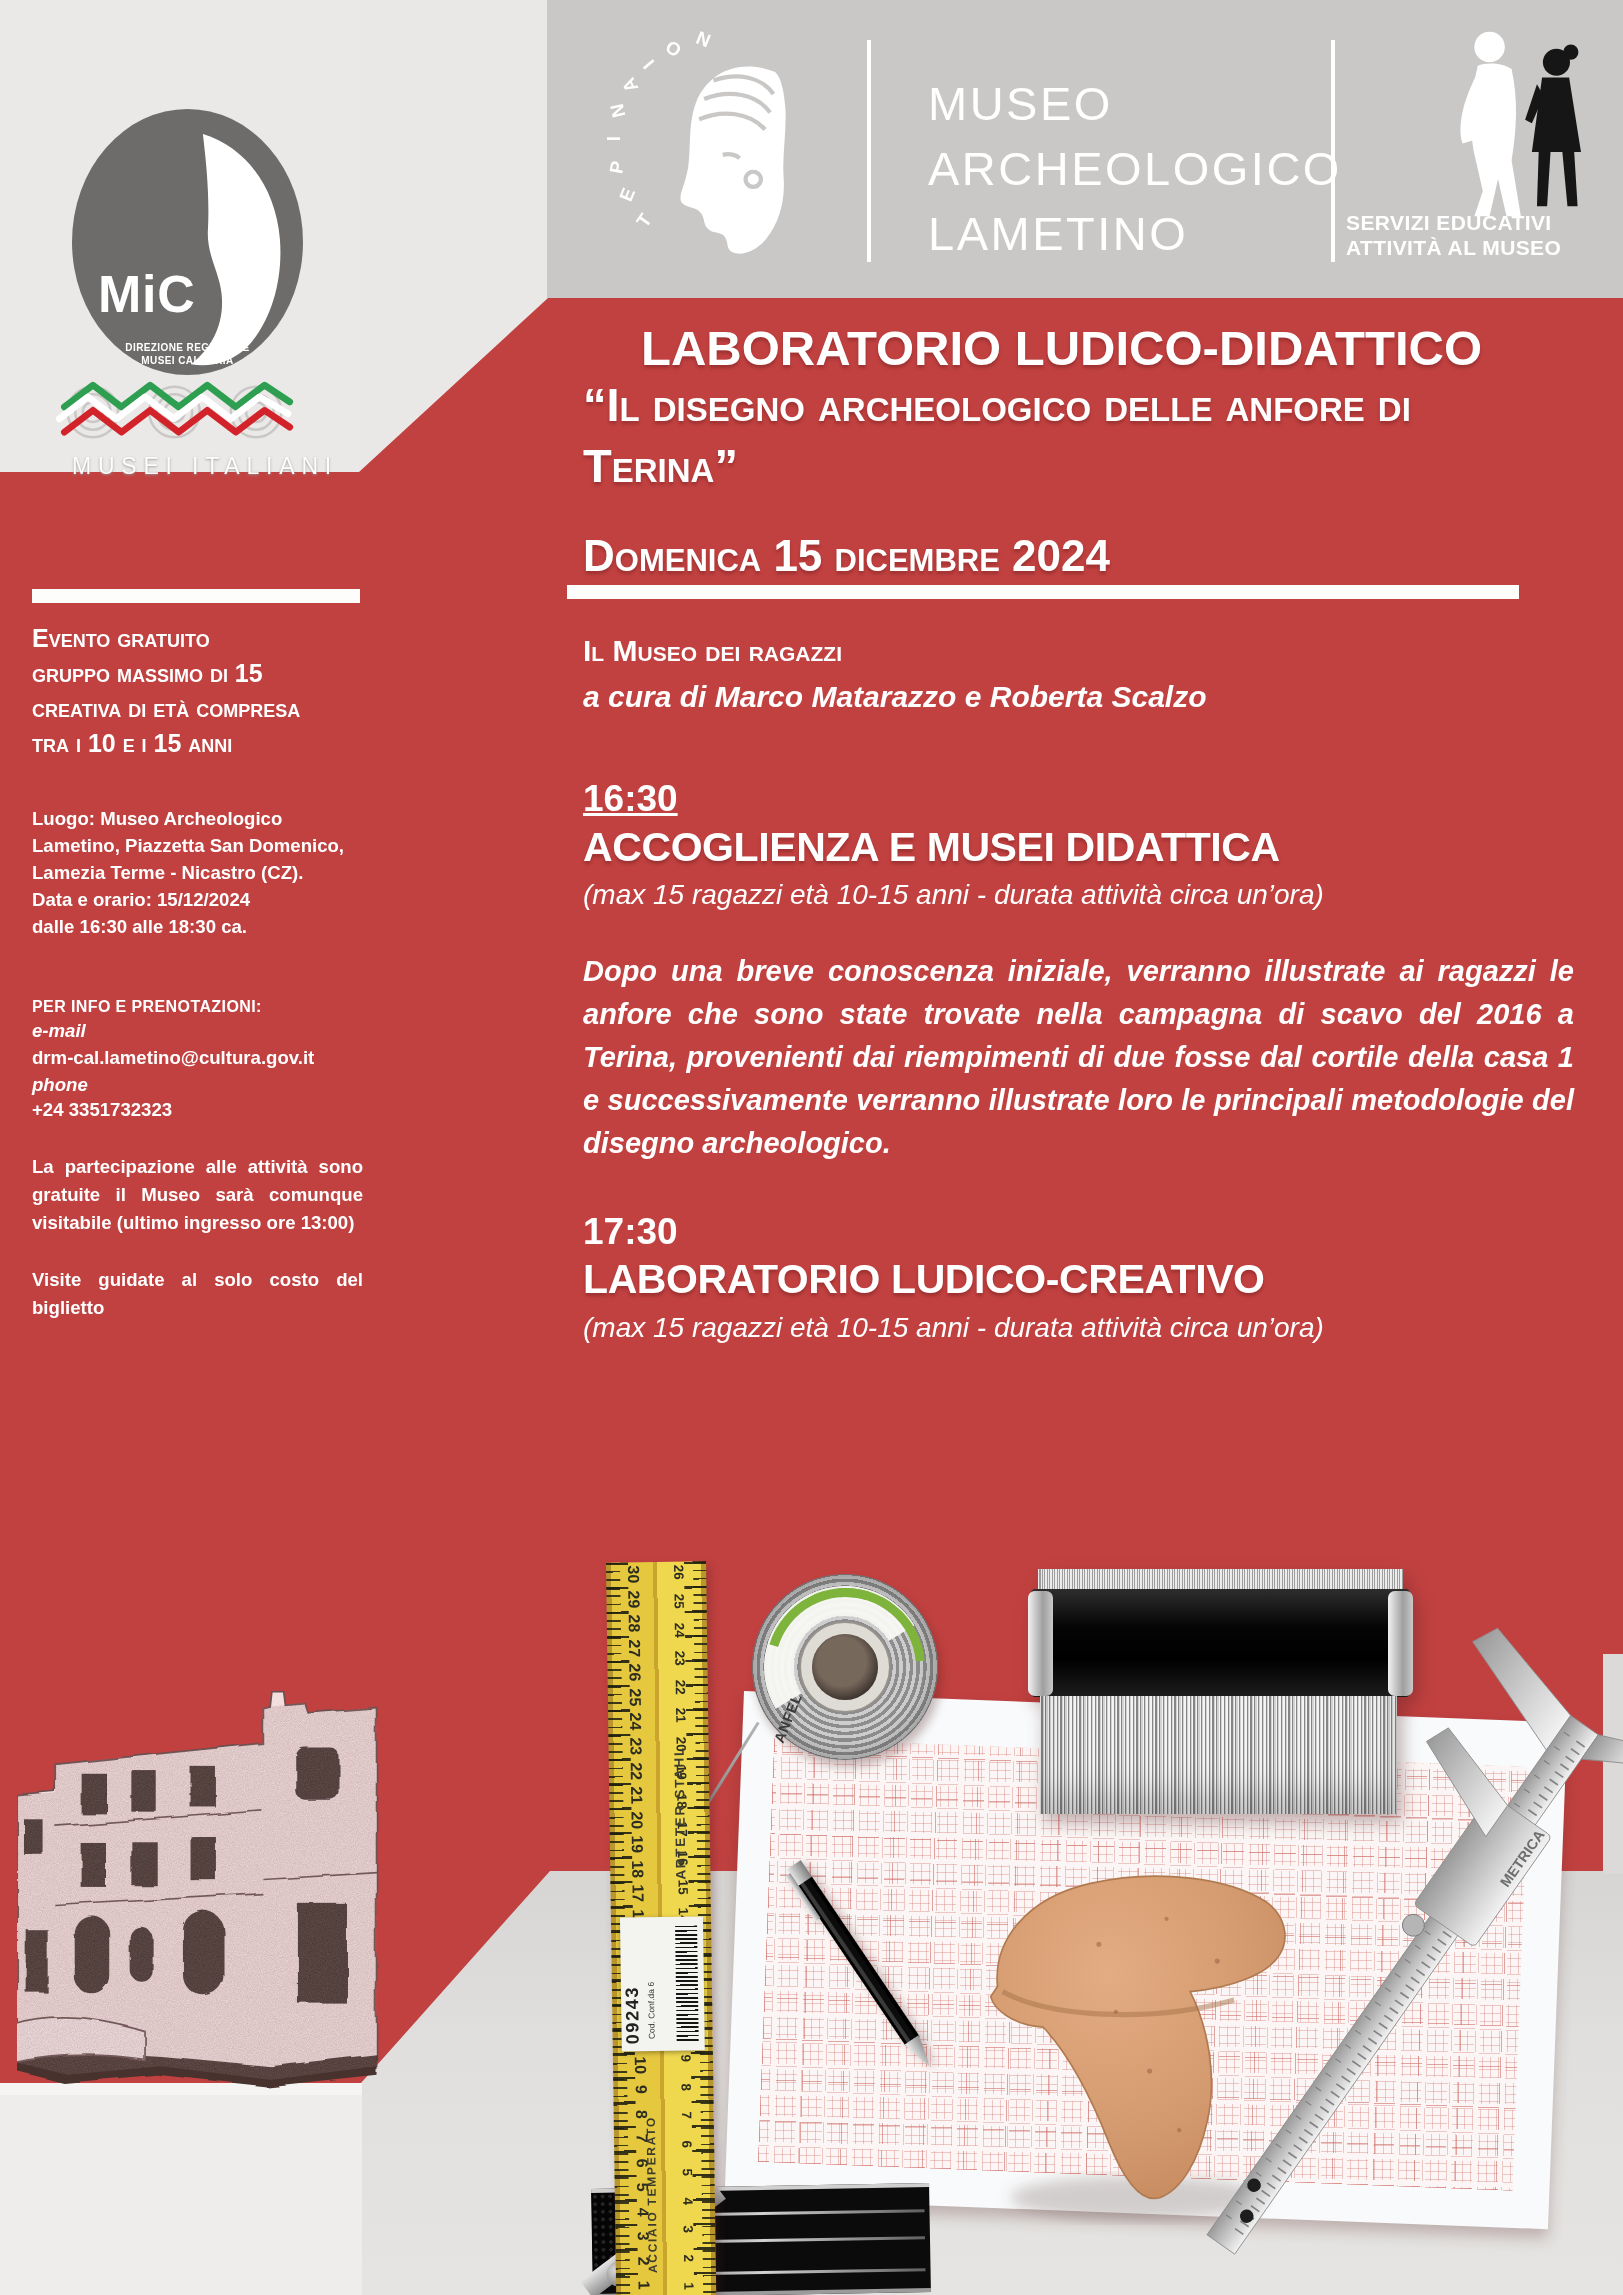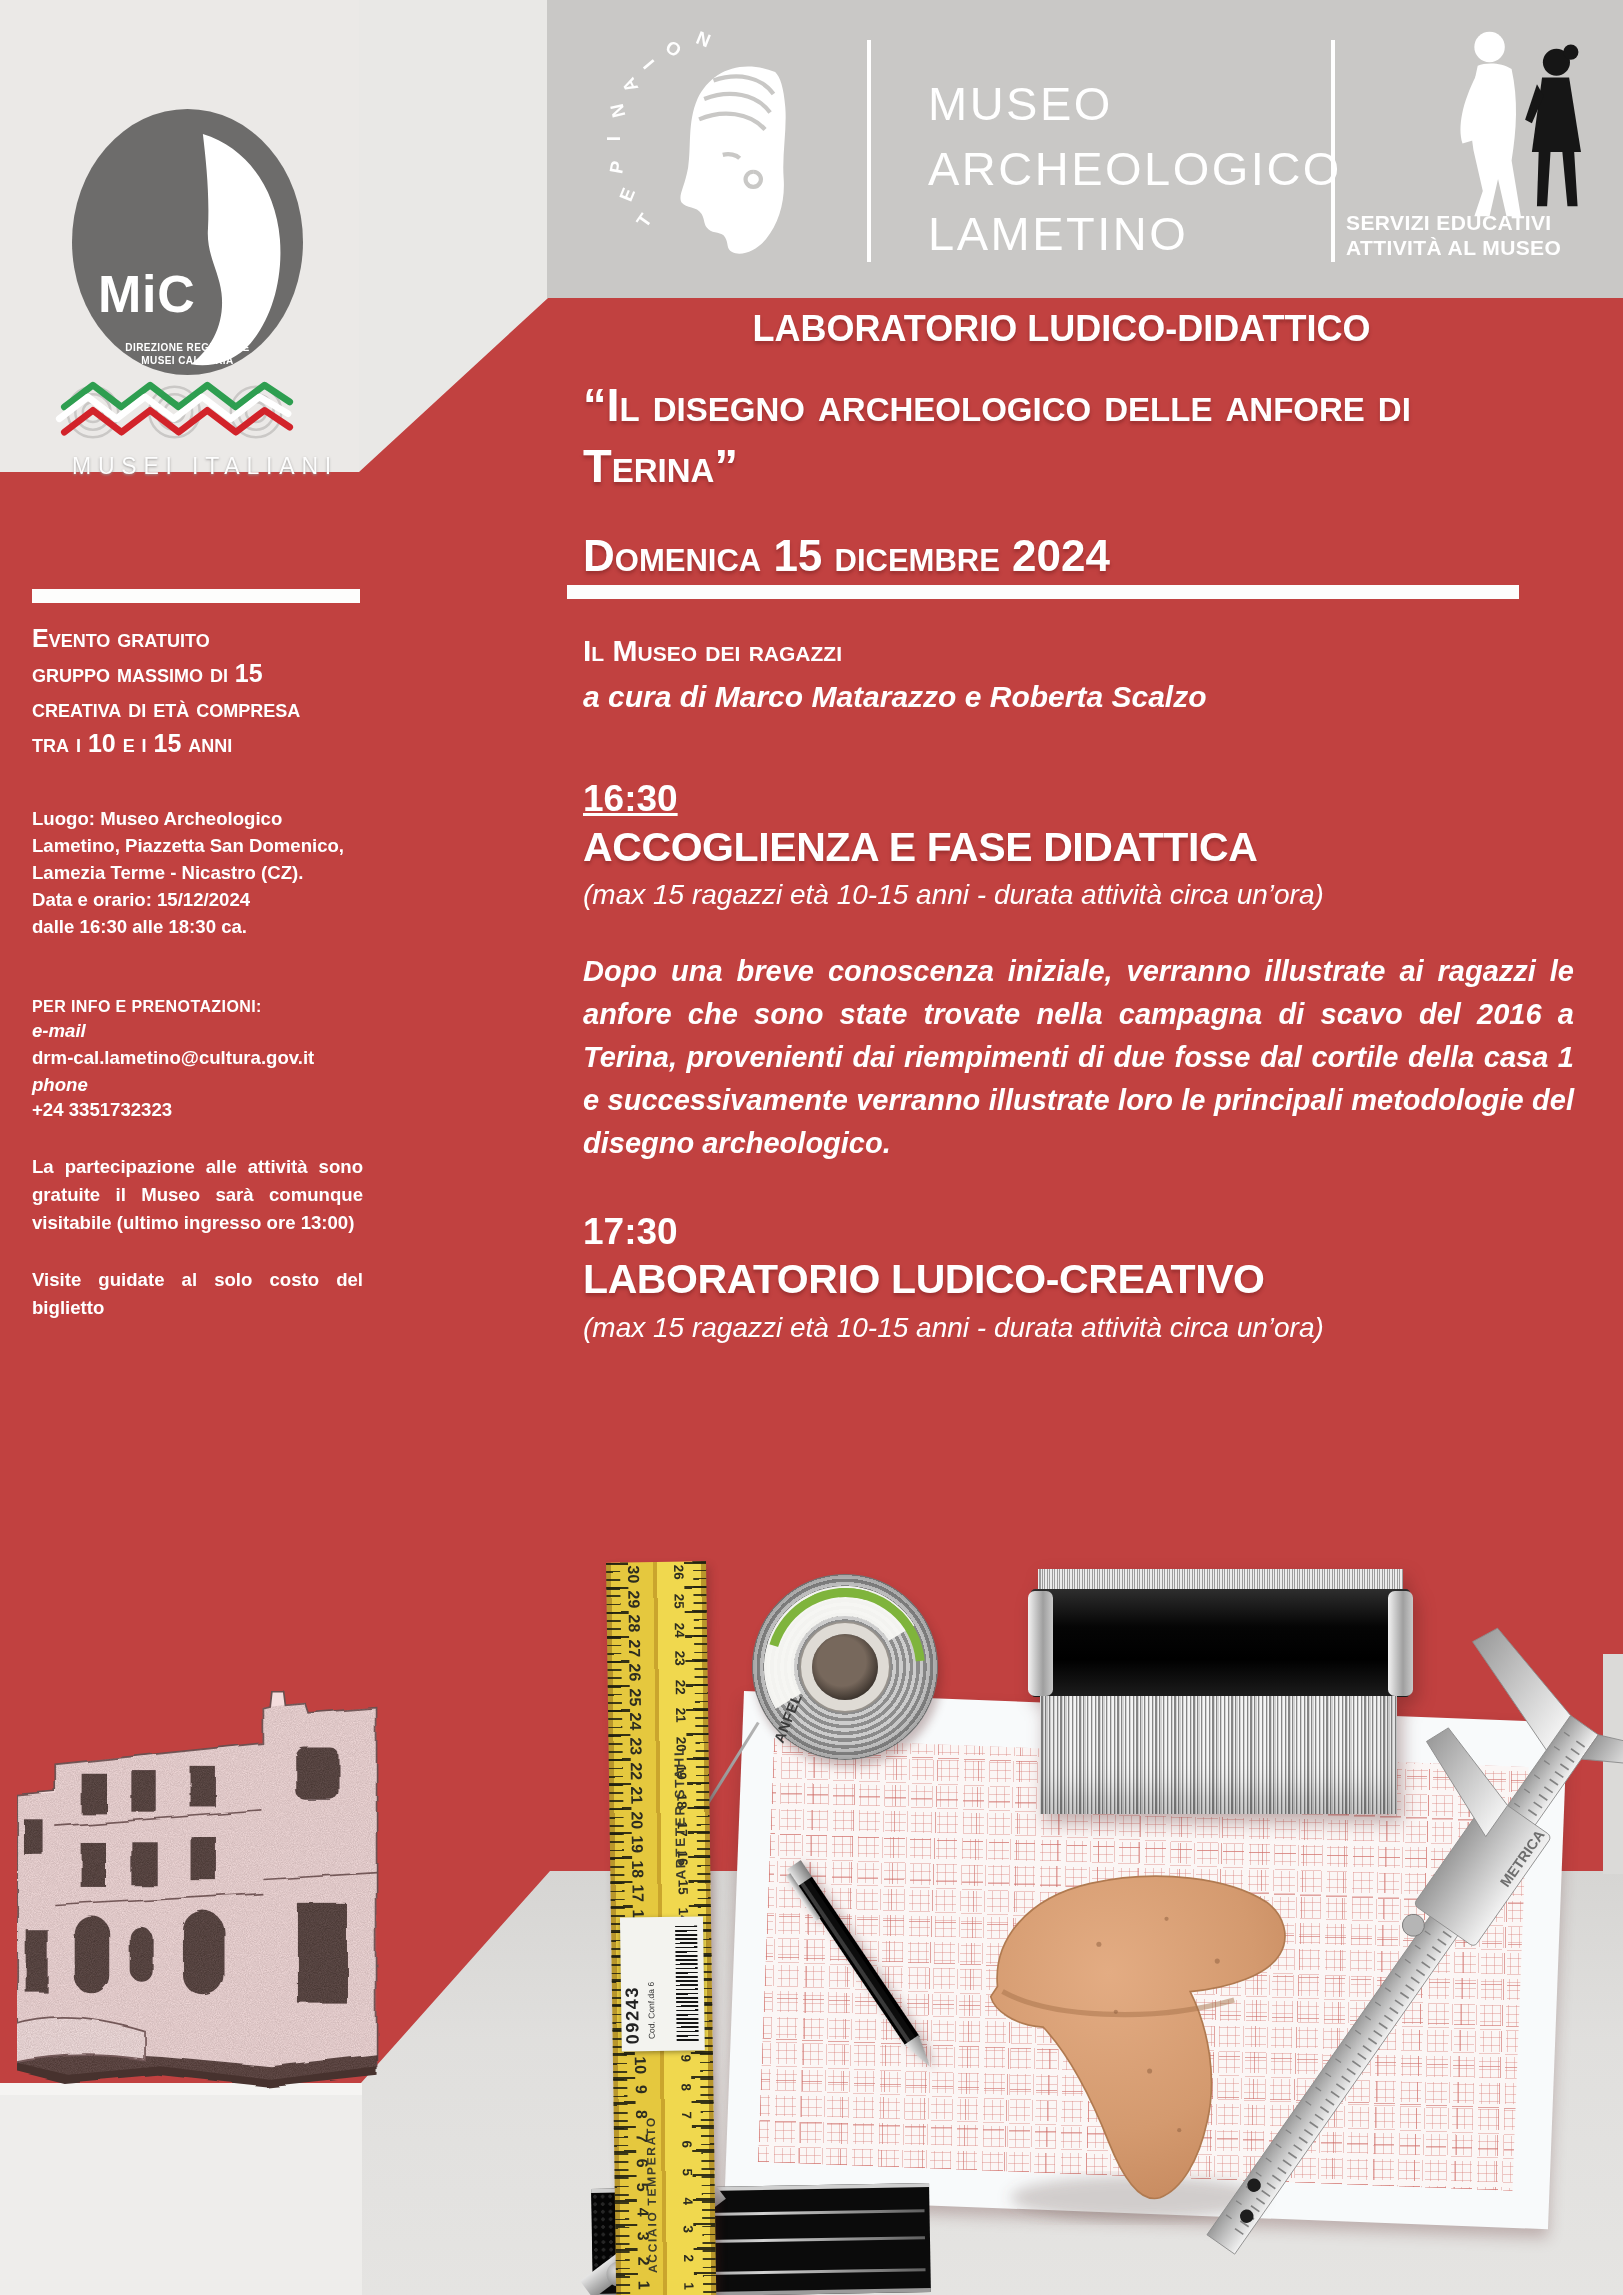--- a/index.html
+++ b/index.html
@@ -56,21 +56,21 @@
   .email-label { left:32px; top:1020px; font-size:18.6px; font-weight:700; font-style:italic; }
   .email { left:32px; top:1047px; font-size:18.6px; font-weight:700; }
   .phone-label { left:32px; top:1074px; font-size:18.6px; font-weight:700; font-style:italic; }
   .phone { left:32px; top:1099px; font-size:18.6px; font-weight:700; }
   .participation { left:32px; top:1153px; width:331px; font-size:18.6px; font-weight:700;
     line-height:28px; text-align:justify; }
   .visits { left:32px; top:1266px; width:331px; font-size:18.6px; font-weight:700;
     line-height:28px; text-align:justify; }
 
   
-  .main-title { left:550px; top:308px; width:1023px; text-align:center; font-size:36px; font-weight:700; }
+  .main-title { left:550px; top:320px; width:1023px; text-align:center; font-size:49px; font-weight:700; }
   .main-subtitle { left:583px; top:374px; width:951px; font-size:47px; font-weight:700;
     font-variant:small-caps; line-height:61px; }
   .main-date { left:583px; top:531px; font-size:44px; font-weight:700; font-variant:small-caps; }
   .bar-main { left:567px; top:585px; width:952px; height:14.4px; background:#fdfdfc; z-index:9; }
   .program-label { left:583px; top:634px; font-size:30px; font-weight:700; font-variant:small-caps; }
   .curators { left:583px; top:680px; font-size:30px; font-weight:700; font-style:italic; }
   .s-time { left:583px; font-size:37px; font-weight:700; }
   .time1 { top:778px;text-decoration:underline; } .time2 { top:1211px; }
   .s-head { left:583px; font-size:41px; font-weight:700; letter-spacing:-0.4px; }
   .head1 { top:824px; } .head2 { top:1256px; }
@@ -299,21 +299,21 @@
   <div class="abs visits t">Visite guidate al solo costo del biglietto</div>
 
   <div class="abs main-title t shadowed">LABORATORIO LUDICO-DIDATTICO</div>
   <div class="abs main-subtitle t shadowed">“Il disegno archeologico delle anfore di Terina”</div>
   <div class="abs main-date t shadowed">Domenica 15 dicembre 2024</div>
   <div class="abs bar-main"></div>
   <div class="abs program-label t">Il Museo dei ragazzi</div>
   <div class="abs curators t">a cura di Marco Matarazzo e Roberta Scalzo</div>
 
   <div class="abs s-time time1 t">16:30</div>
-  <div class="abs s-head head1 t shadowed">ACCOGLIENZA E FASE DIDATTICA</div>
+  <div class="abs s-head head1 t shadowed">ACCOGLIENZA E MUSEI DIDATTICA</div>
   <div class="abs s-note note1 t">(max 15 ragazzi età 10-15 anni - durata attività circa un’ora)</div>
   <div class="abs s-body body1 t">Dopo una breve conoscenza iniziale, verranno illustrate ai ragazzi le anfore che sono state trovate nella campagna di scavo del 2016 a Terina, provenienti dai riempimenti di due fosse dal cortile della casa 1 e successivamente verranno illustrate loro le principali metodologie del disegno archeologico.</div>
 
   <div class="abs s-time time2 t">17:30</div>
   <div class="abs s-head head2 t shadowed">LABORATORIO LUDICO-CREATIVO</div>
   <div class="abs s-note note2 t">(max 15 ragazzi età 10-15 anni - durata attività circa un’ora)</div>
 
   <svg class="abs sketch-svg" viewBox="0 0 430 492">
     <defs>
       <filter id="sketchRough" x="-5%" y="-5%" width="110%" height="110%">

